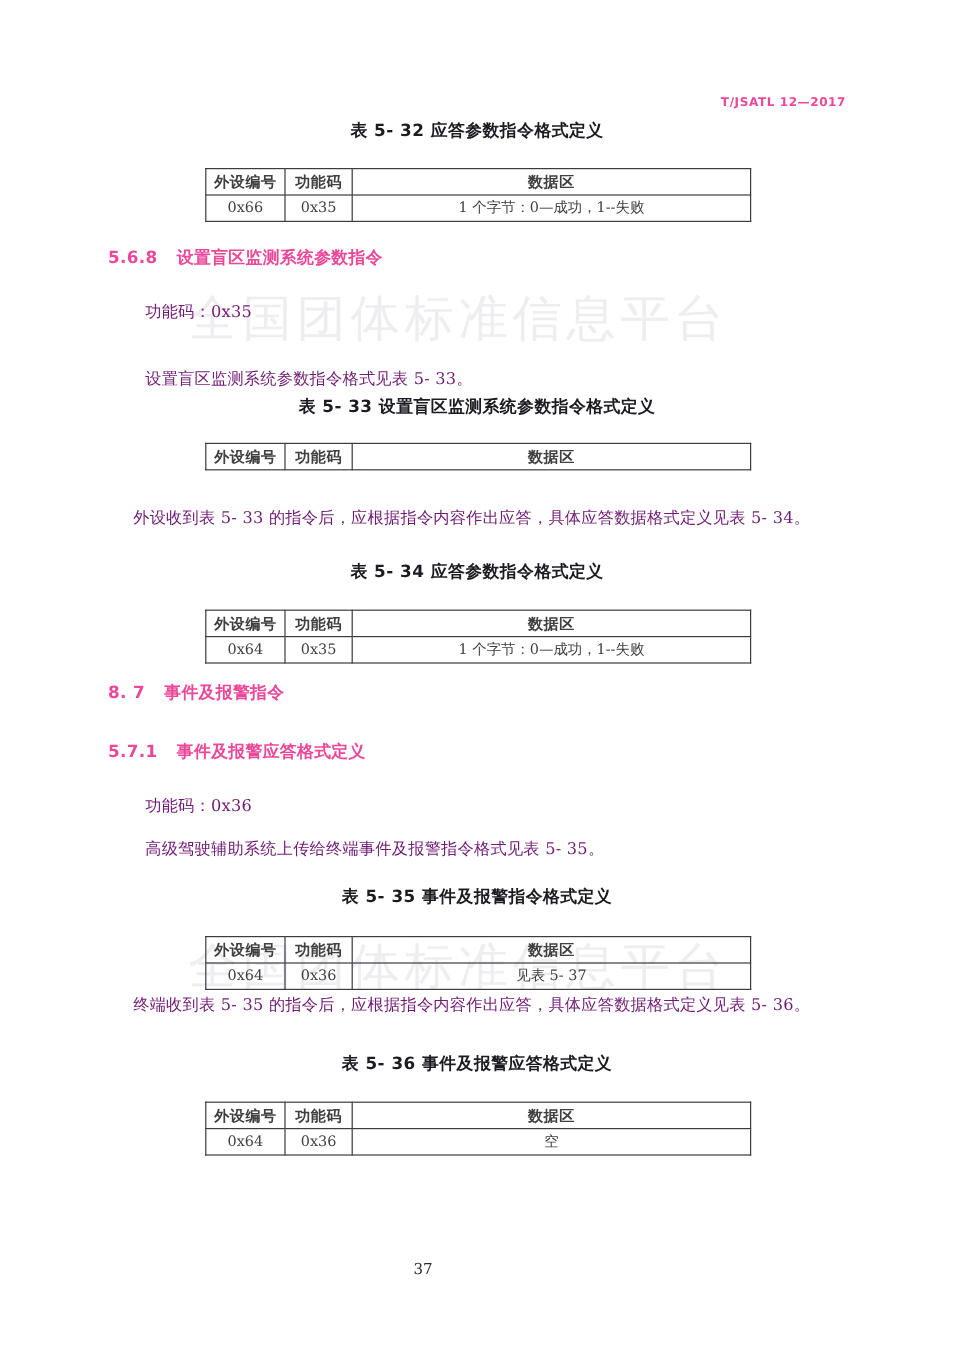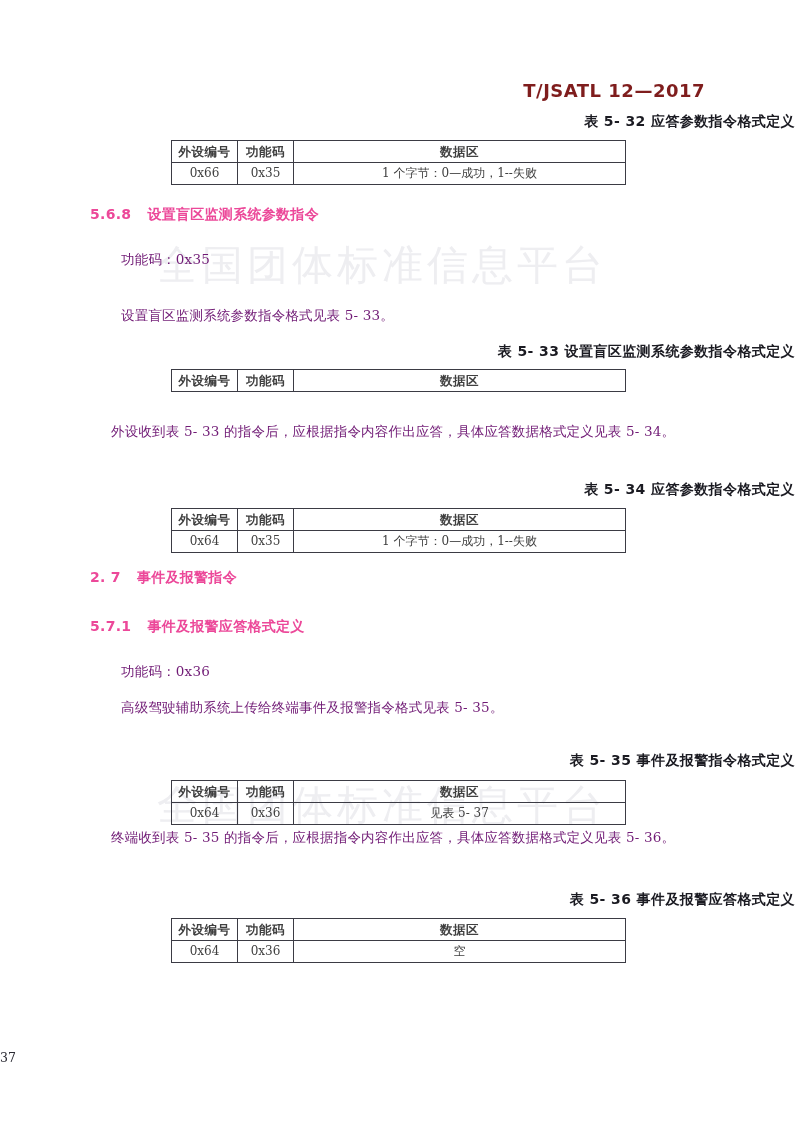--- a/index.html
+++ b/index.html
@@ -43,38 +43,37 @@
 
   .content { position: relative; z-index: 2; }
 
   
   .doc-header {
     position: absolute;
     top: 80px;
     right: 90px;
     font-family: "DejaVu Sans", "Liberation Sans", sans-serif;
     font-weight: bold;
-    font-size: 18px;
+    font-size: 10px;
     letter-spacing: 0.5px;
-    color: #7f1d1d;
+    color: #ec4899;
     white-space: nowrap;
   }
 
   
   .table-caption {
     position: absolute;
     left: 0;
     width: 795px;
-    text-align: right;
+    text-align: center;
     font-size: 14px;
     font-weight: bold;
     color: #1b1b22;
     letter-spacing: 0.4px;
     white-space: nowrap;
-    margin-top: 13px;
   }
 
   
   .data-table {
     position: absolute;
     left: 171px;
     width: 454px;
     border-collapse: collapse;
     table-layout: fixed;
     background: transparent;
@@ -125,21 +124,21 @@
   }
   .indent-1 { left: 121px; }
   .indent-0 { left: 111px; }
 
   
   .page-number {
     position: absolute;
     top: 1050px;
     left: 0;
     width: 795px;
-    text-align: left;
+    text-align: center;
     padding-right: 90px;
     box-sizing: border-box;
     font-family: "DejaVu Serif", "Liberation Serif", serif;
     font-size: 12.5px;
     color: #2a2a33;
   }
 </style>
 </head>
 <body>
 
@@ -213,21 +212,21 @@
         </tr>
         <tr class="val">
           <td>0x64</td>
           <td>0x35</td>
           <td>1 个字节：0—成功，1--失败</td>
         </tr>
       </tbody>
     </table>
 
     <div class="sec-heading" style="top:569px;">
-      <span class="sec-num">2. 7</span><span>事件及报警指令</span>
+      <span class="sec-num">8. 7</span><span>事件及报警指令</span>
     </div>
 
     <div class="sec-heading" style="top:618px;">
       <span class="sec-num">5.7.1</span><span>事件及报警应答格式定义</span>
     </div>
 
     <div class="body-text indent-1" style="top:663px;">功能码：0x36</div>
     <div class="body-text indent-1" style="top:699px;">高级驾驶辅助系统上传给终端事件及报警指令格式见表 5- 35。</div>
 
     <div class="table-caption" style="top:739px;">表 5- 35 事件及报警指令格式定义</div>

